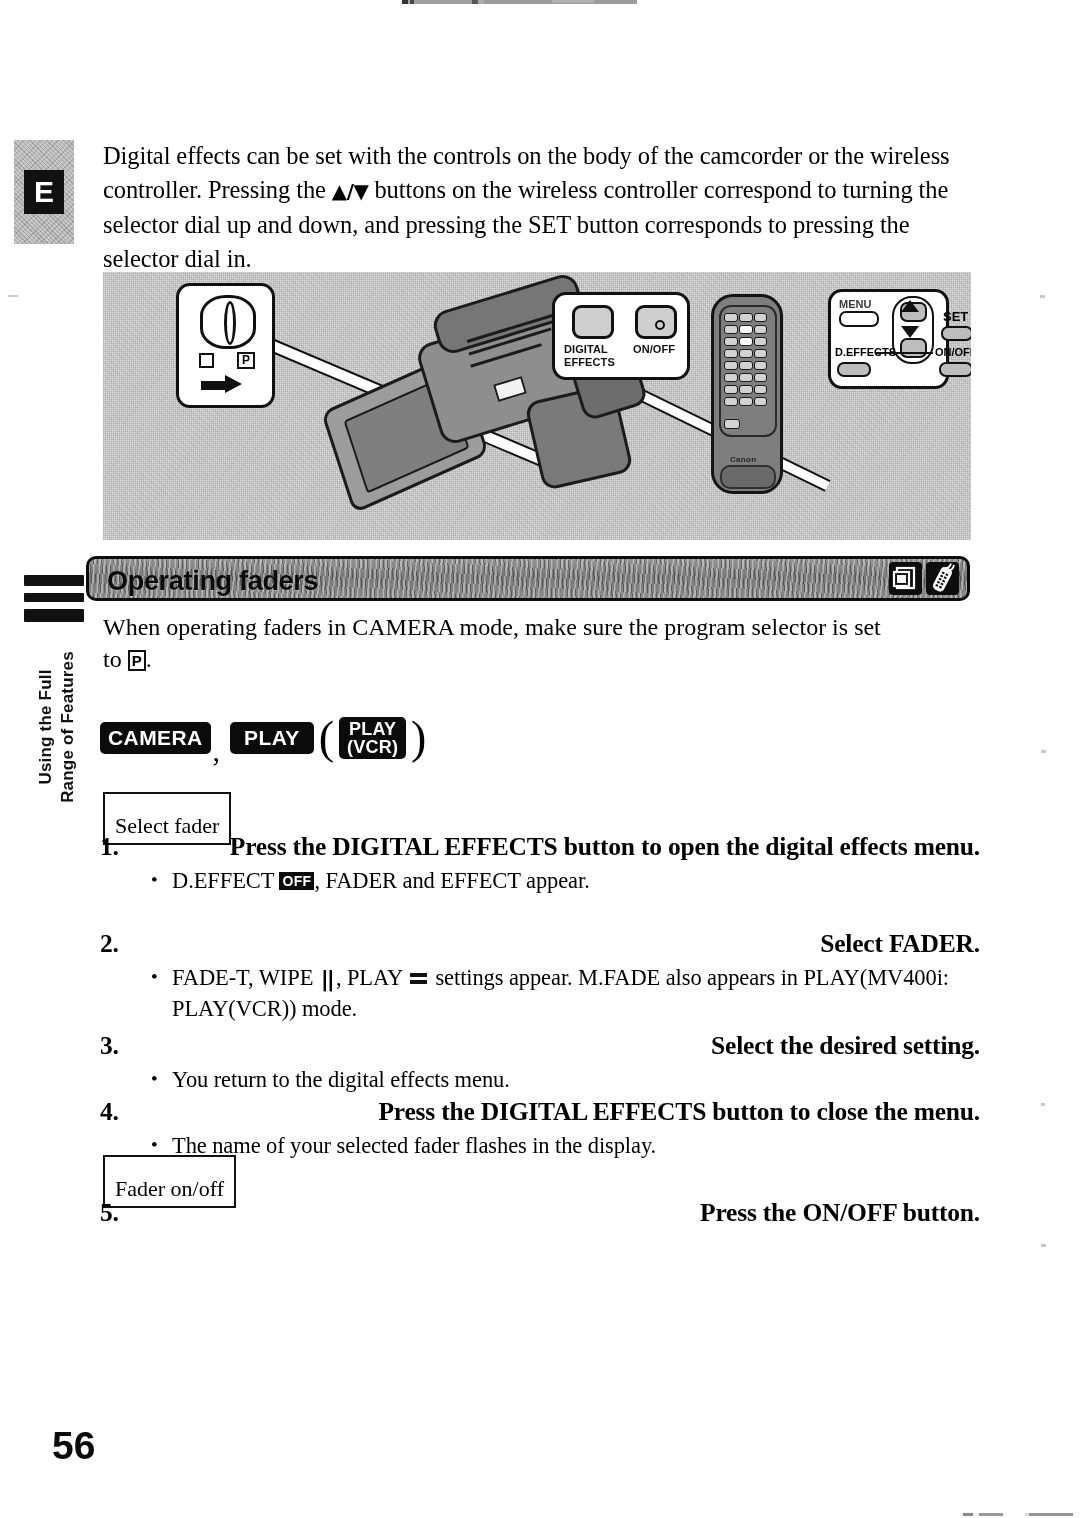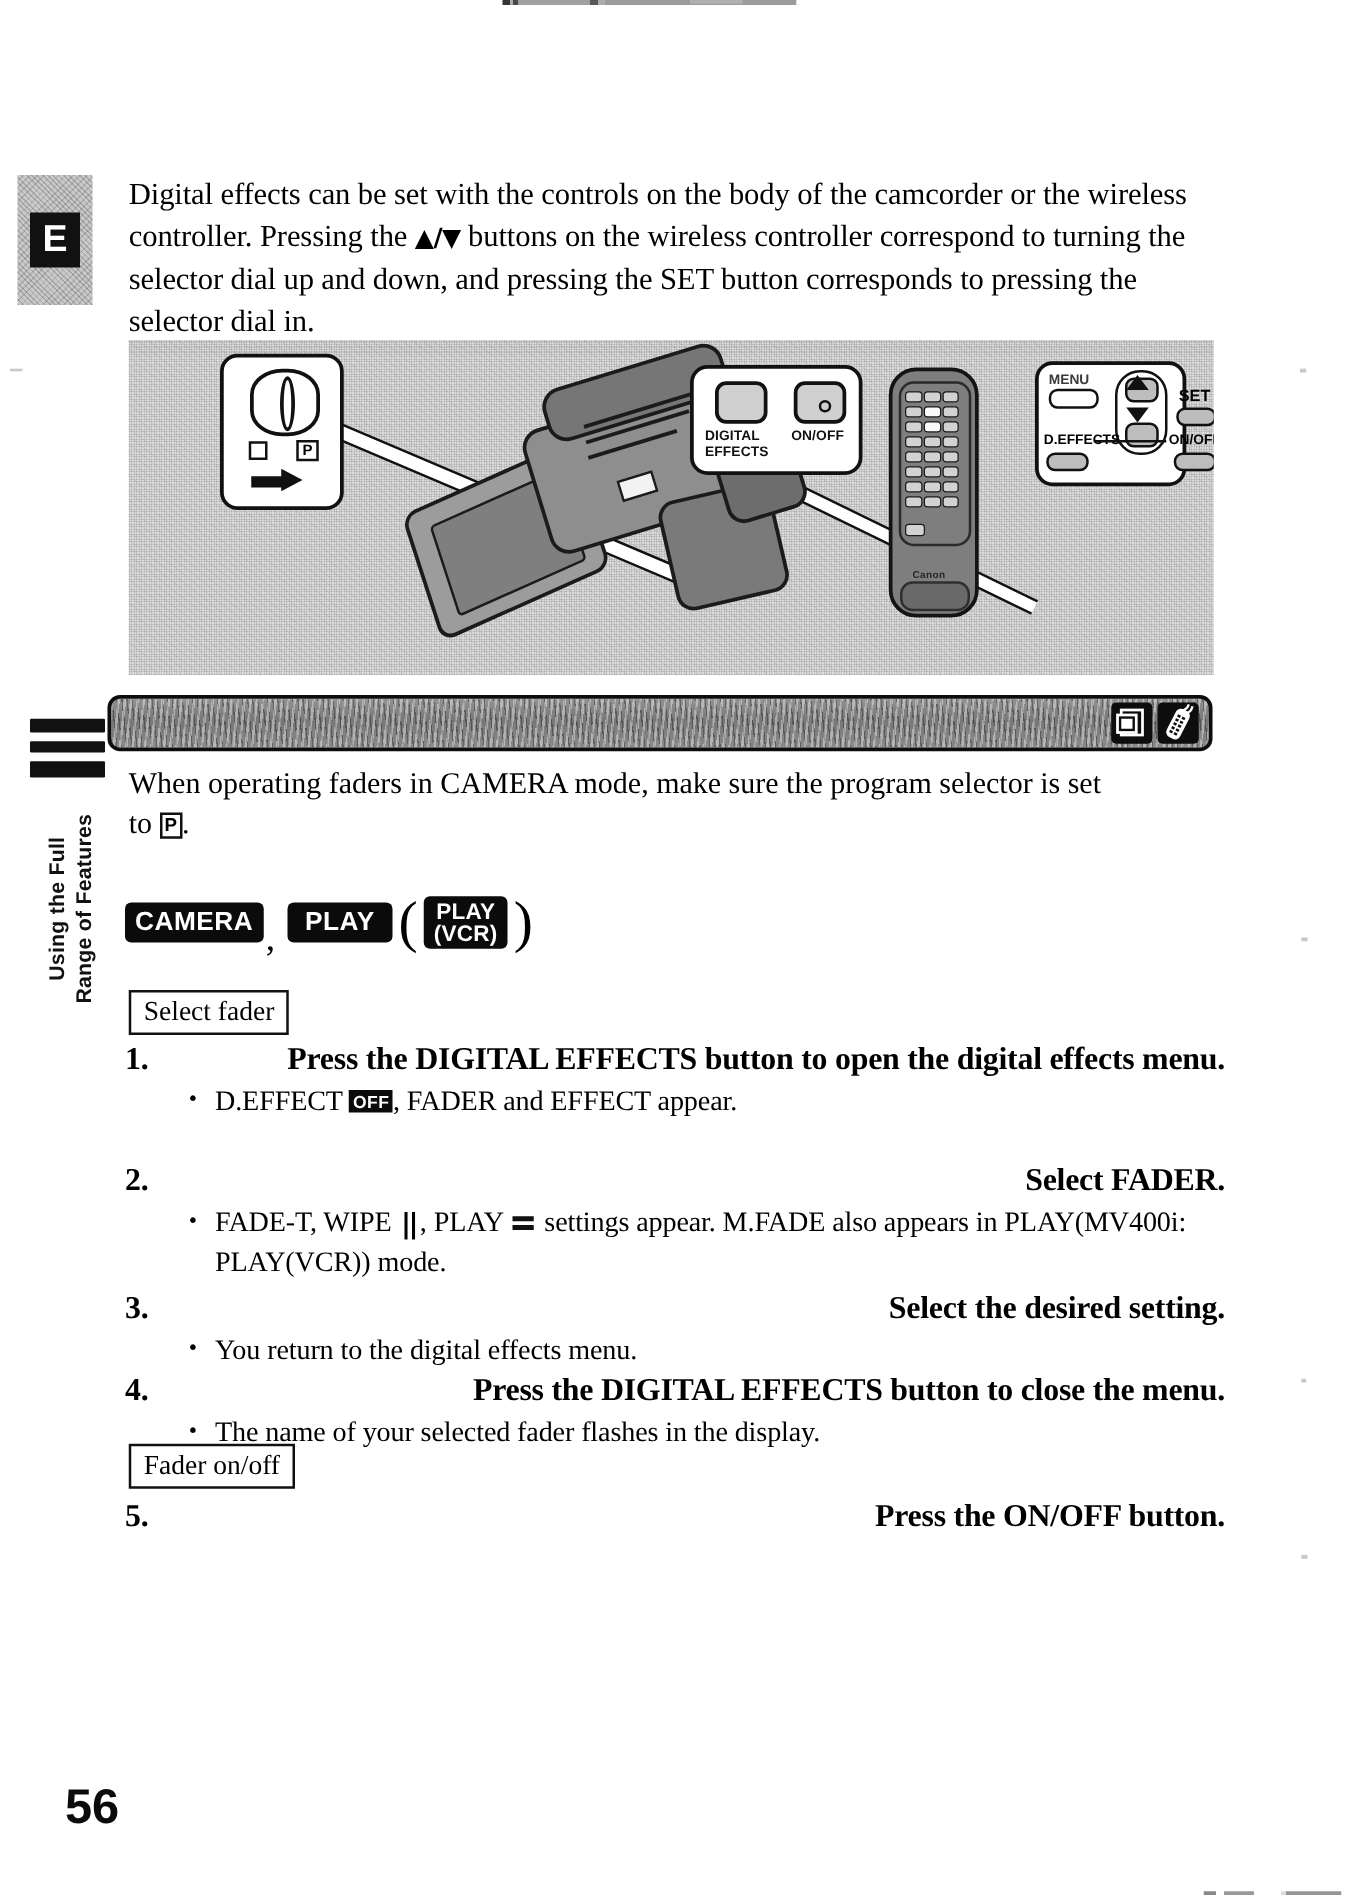--- a/index.html
+++ b/index.html
@@ -447,21 +447,21 @@
     font-size: 46px; line-height: 40px; padding: 0 5px;
     font-family: "Liberation Serif", serif;
   }
 
   
   .boxed {
     position: absolute;
     border: 2px solid #111;
     font-size: 22px;
     line-height: 26px;
-    padding: 2px 10px 4px 10px;
+    padding: 19px 10px 4px 10px;
     background: #fff;
   }
   #boxed-select-fader { left: 103px; top: 792px; }
   #boxed-fader-onoff  { left: 103px; top: 1155px; }
 
   
   .step {
     position: absolute;
     left: 100px;
     width: 880px;
@@ -647,20 +647,21 @@
     <div class="rm-set-btn"></div>
     <div class="rm-de-lbl">D.EFFECTS</div>
     <div class="rm-de-btn"></div>
     <div class="rm-link"></div>
     <div class="rm-on-lbl">ON/OFF</div>
     <div class="rm-on-btn"></div>
   </div>
 </div>
 
 <div class="banner">
+  <div class="banner-title">Operating faders</div>
   <div class="banner-icons">
     <div class="bicon">
       <svg viewBox="0 0 33 33" width="33" height="33" aria-hidden="true">
         <rect x="8" y="6" width="17" height="20" fill="none" stroke="#fff" stroke-width="2.2"></rect>
         <rect x="5" y="10" width="15" height="14" fill="#0d0d0d" stroke="#fff" stroke-width="2.2"></rect>
         <rect x="8" y="13" width="9" height="8" fill="#fff"></rect>
       </svg>
     </div>
     <div class="bicon">
       <svg viewBox="0 0 33 33" width="33" height="33" aria-hidden="true">

